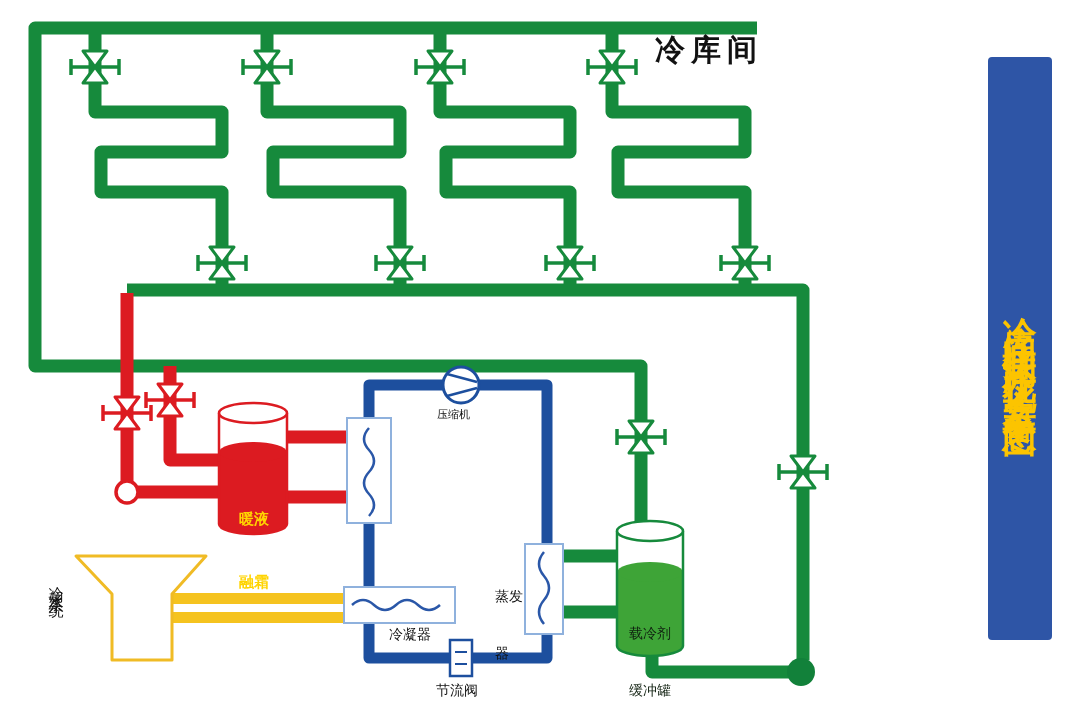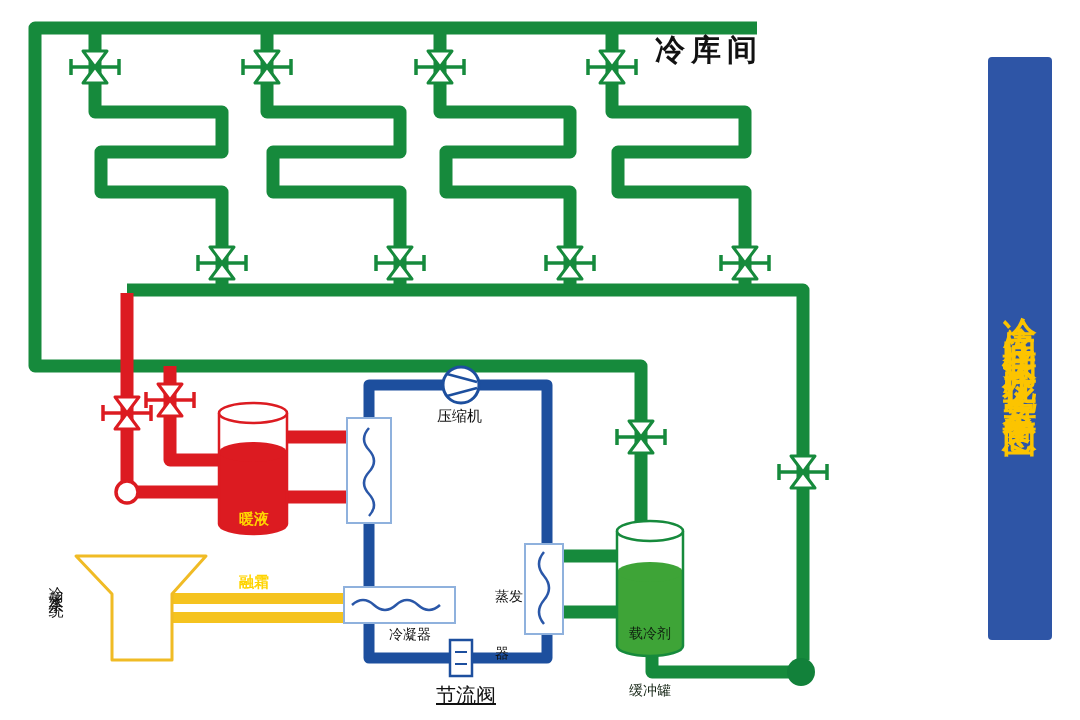--- a/index.html
+++ b/index.html
@@ -1,25 +1,25 @@
 <!DOCTYPE html>
 <html><head>
 <meta charset="utf-8">
 <style>
   html,body{margin:0;padding:0;background:#ffffff;font-family:"Liberation Sans",sans-serif;}
   #stage{position:relative;width:1080px;height:720px;background:#ffffff;overflow:hidden;}
   #diagram-svg{position:absolute;left:0;top:0;}
   .lbl{position:absolute;color:#111;white-space:pre;z-index:5;}
   .lbl-cold-room{left:655px;top:30px;font-size:30px;font-weight:600;letter-spacing:6px;}
-  .lbl-compressor{left:437px;top:407px;font-size:15px;}
+  .lbl-compressor{left:437px;top:407px;font-size:11px;}
   .lbl-hx{left:395px;top:443px;font-size:15px;line-height:20px;}
   .lbl-defrost{left:225px;top:466px;width:58px;font-size:15px;font-weight:700;color:#ffd400;text-align:center;line-height:21px;}
   .lbl-evap{left:495px;top:549px;font-size:14px;line-height:19px;}
   .lbl-cond{left:389px;top:626px;font-size:14px;text-align:right;}
-  .lbl-throttle{left:436px;top:682px;font-size:20px;text-decoration:underline;}
+  .lbl-throttle{left:436px;top:682px;font-size:14px;}
   .lbl-buffer{left:616px;top:586px;width:68px;font-size:14px;text-align:center;line-height:19px;color:#102010;}
   .lbl-coolwater{left:46px;top:574px;font-size:15px;writing-mode:vertical-rl;text-orientation:upright;letter-spacing:4px;}
   .banner{position:absolute;left:988px;top:57px;width:64px;height:583px;background:#2e55a6;border-radius:4px;z-index:6;
           display:flex;align-items:center;justify-content:center;}
   .banner span{writing-mode:vertical-rl;text-orientation:upright;color:#fcc400;font-size:34px;font-weight:700;letter-spacing:9px;line-height:64px;}
   .blk{display:block;}
 </style>
 </head>
 <body>
 

